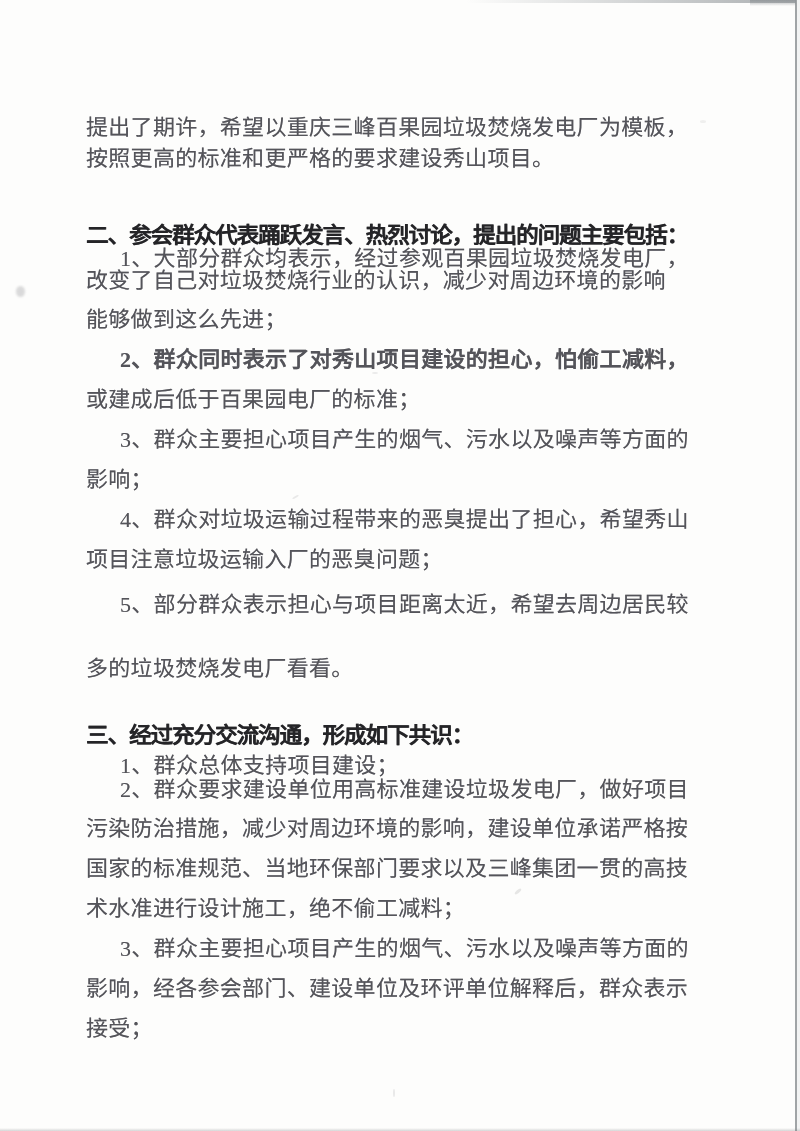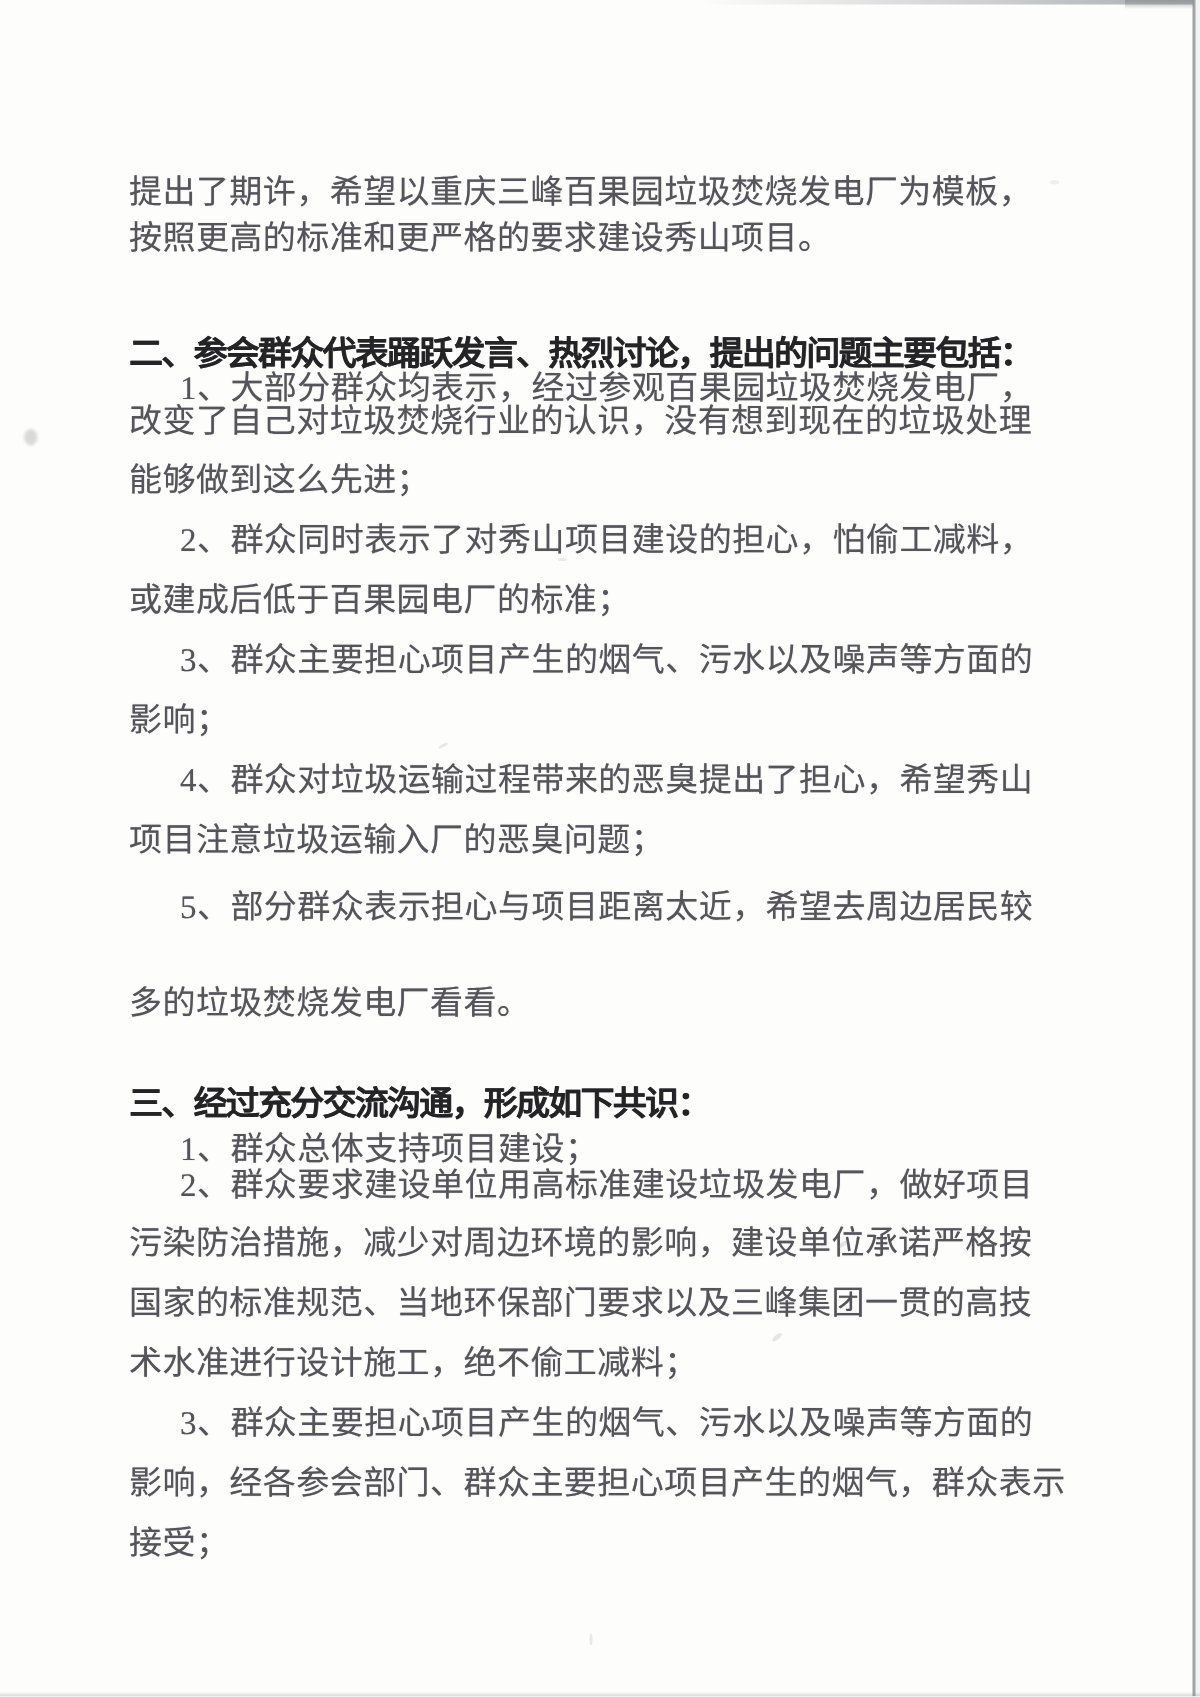--- a/index.html
+++ b/index.html
@@ -79,38 +79,38 @@
 </head>
 <body>
 
 <div class="page">
 
   <div>
       <div class="line" style="top: 109px;">提出了期许，希望以重庆三峰百果园垃圾焚烧发电厂为模板，</div>
       <div class="line" style="top: 140px;">按照更高的标准和更严格的要求建设秀山项目。</div>
       <div class="line heading" style="top: 180px;">二、参会群众代表踊跃发言、热烈讨论，提出的问题主要包括：</div>
       <div class="line indent" style="top: 240px;">1、大部分群众均表示，经过参观百果园垃圾焚烧发电厂，</div>
-      <div class="line" style="top: 262px;">改变了自己对垃圾焚烧行业的认识，没有想到现在的垃圾处理</div>
+      <div class="line" style="top: 262px;">改变了自己对垃圾焚烧行业的认识，减少对周边环境的影响</div>
       <div class="line" style="top: 301px;">能够做到这么先进；</div>
-      <div class="line indent" style="top: 341px;">2、群众同时表示了对秀山项目建设的担心，怕偷工减料，</div>
+      <div class="line indent" style="top: 341px; font-weight: bold;">2、群众同时表示了对秀山项目建设的担心，怕偷工减料，</div>
       <div class="line" style="top: 381px;">或建成后低于百果园电厂的标准；</div>
       <div class="line indent" style="top: 421px;">3、群众主要担心项目产生的烟气、污水以及噪声等方面的</div>
       <div class="line" style="top: 461px;">影响；</div>
       <div class="line indent" style="top: 501px;">4、群众对垃圾运输过程带来的恶臭提出了担心，希望秀山</div>
       <div class="line" style="top: 541px;">项目注意垃圾运输入厂的恶臭问题；</div>
       <div class="line indent" style="top: 586px;">5、部分群众表示担心与项目距离太近，希望去周边居民较</div>
       <div class="line" style="top: 650px;">多的垃圾焚烧发电厂看看。</div>
       <div class="line heading" style="top: 680px;">三、经过充分交流沟通，形成如下共识：</div>
       <div class="line indent" style="top: 731px; margin-top: 16px;">1、群众总体支持项目建设；</div>
       <div class="line indent" style="top: 771px;">2、群众要求建设单位用高标准建设垃圾发电厂，做好项目</div>
       <div class="line" style="top: 810px;">污染防治措施，减少对周边环境的影响，建设单位承诺严格按</div>
       <div class="line" style="top: 850px;">国家的标准规范、当地环保部门要求以及三峰集团一贯的高技</div>
       <div class="line" style="top: 890px;">术水准进行设计施工，绝不偷工减料；</div>
       <div class="line indent" style="top: 930px;">3、群众主要担心项目产生的烟气、污水以及噪声等方面的</div>
-      <div class="line" style="top: 970px;">影响，经各参会部门、群众主要担心项目产生的烟气，群众表示</div>
+      <div class="line" style="top: 970px;">影响，经各参会部门、建设单位及环评单位解释后，群众表示</div>
       <div class="line" style="top: 1010px;">接受；</div>
     </div>
 
   <div class="scan-edge-right-outer"></div>
   <div class="scan-edge-right"></div>
   <div class="scan-smudge-top"></div>
   <div class="scan-smudge-corner"></div>
   <div class="scan-shadow-bottom"></div>
   <div class="speck s1"></div>
   <div class="speck s2"></div>

